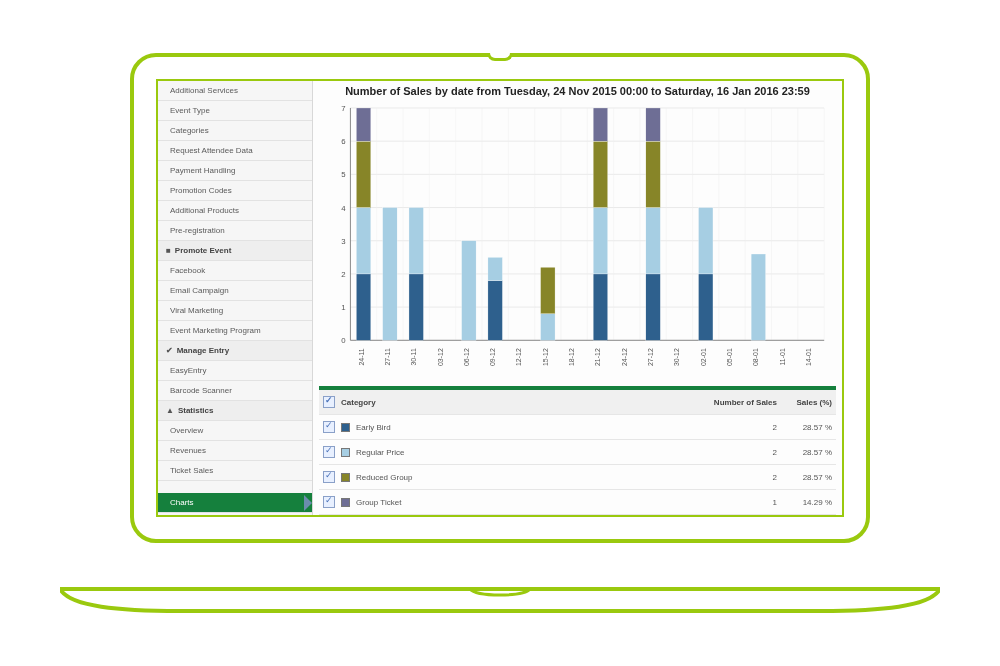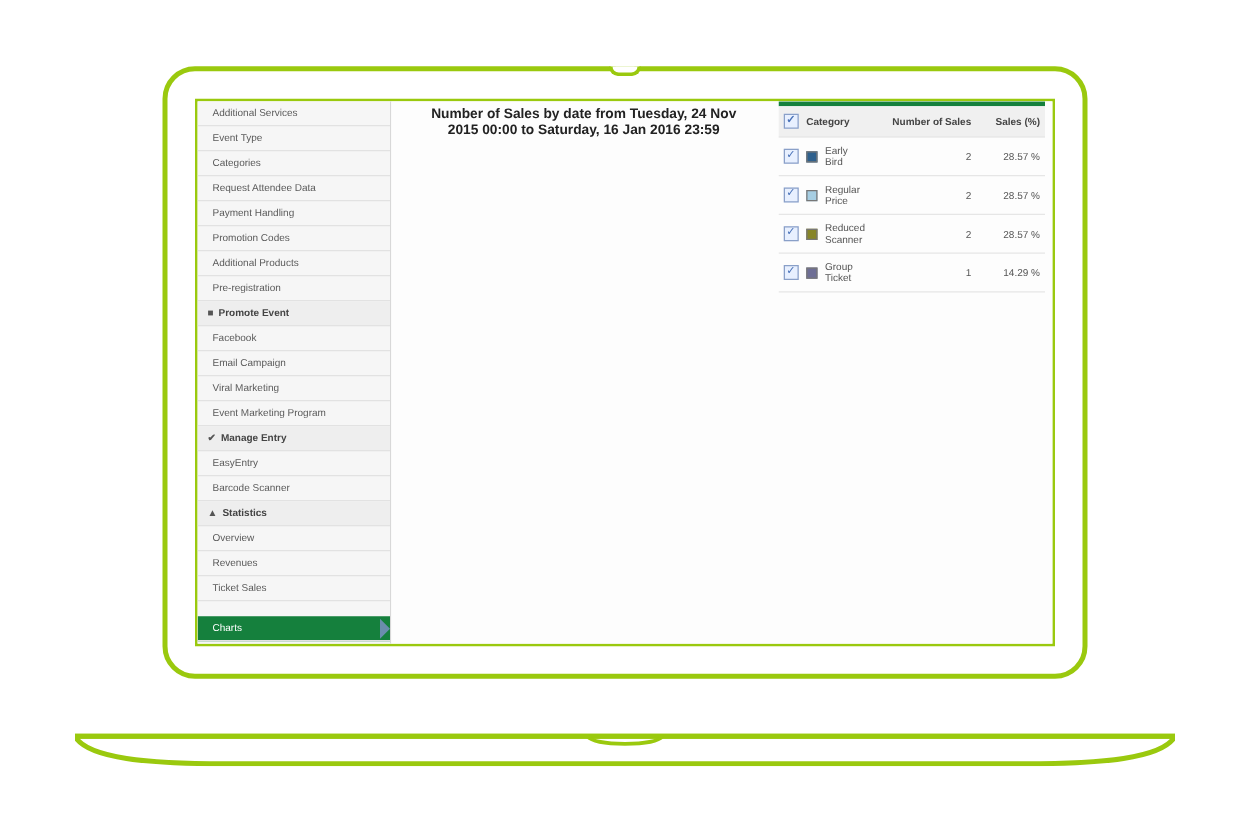--- a/index.html
+++ b/index.html
@@ -94,21 +94,21 @@
     right: -8px;
     top: 50%;
     margin-top: -8px;
     border: 8px solid transparent;
     border-left-color: #6b8dad;
   }
   
   .main {
     flex: 1;
     display: flex;
-    flex-direction: row;
+    flex-direction: column;
     padding: 0 6px;
     overflow: hidden;
     background: #fdfdfd;
   }
   .title {
     text-align: center;
     font-weight: bold;
     font-size: 11px;
     padding: 4px 18px;
     color: #222;
@@ -301,21 +301,21 @@
                   <span class="swatch" style="background: rgb(166, 206, 227);"></span>
                   <span>Regular Price</span>
                 </div>
                 <div class="col-num">2</div>
                 <div class="col-pct">28.57 %</div>
               </div>
               <div class="row">
                 <span class="cb"></span>
                 <div class="col-cat">
                   <span class="swatch" style="background: rgb(135, 133, 40);"></span>
-                  <span>Reduced Scanner</span>
+                  <span>Reduced Group</span>
                 </div>
                 <div class="col-num">2</div>
                 <div class="col-pct">28.57 %</div>
               </div>
               <div class="row">
                 <span class="cb"></span>
                 <div class="col-cat">
                   <span class="swatch" style="background: rgb(110, 110, 149);"></span>
                   <span>Group Ticket</span>
                 </div>

